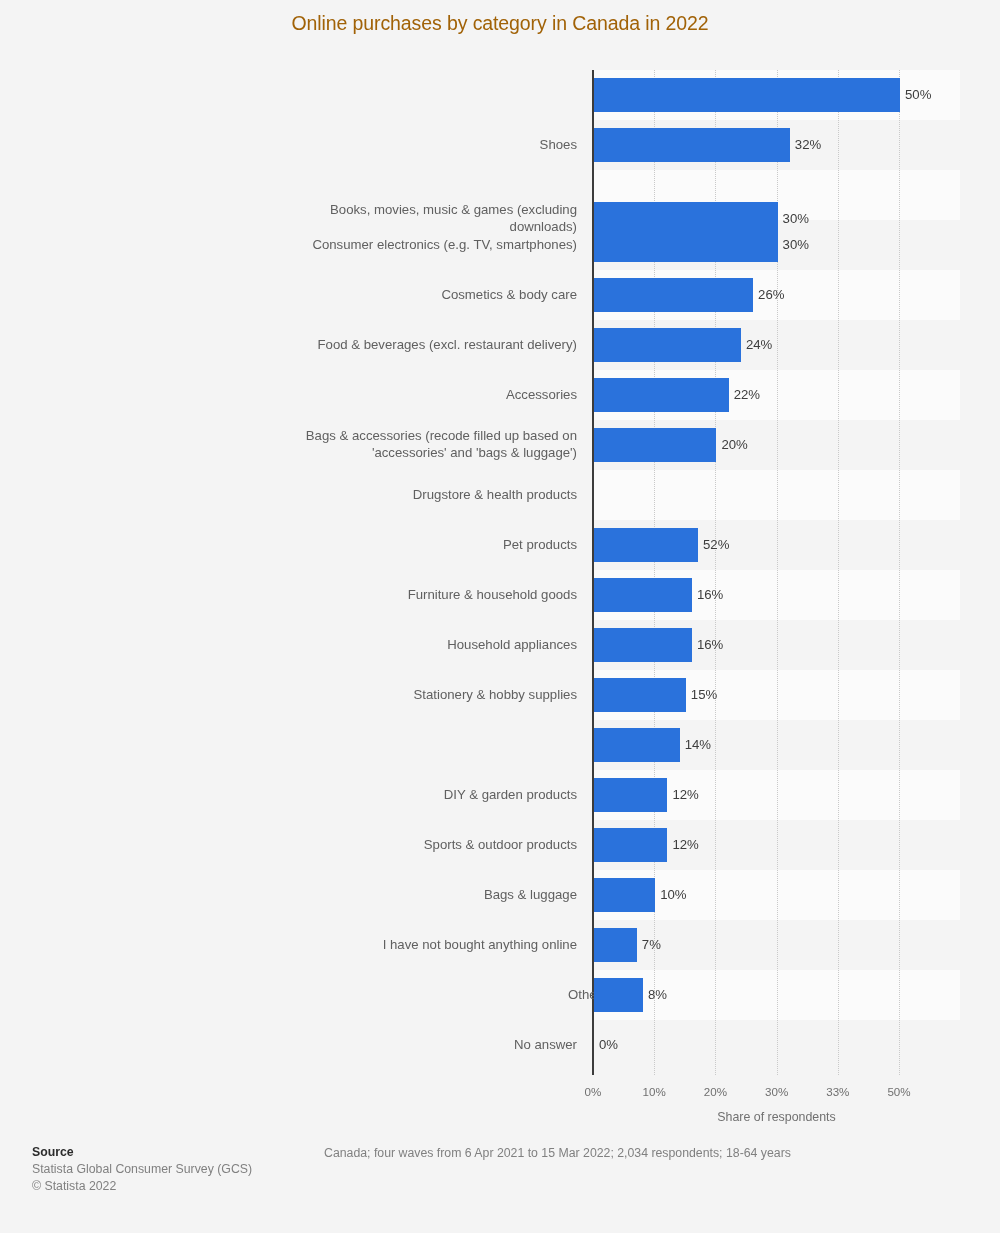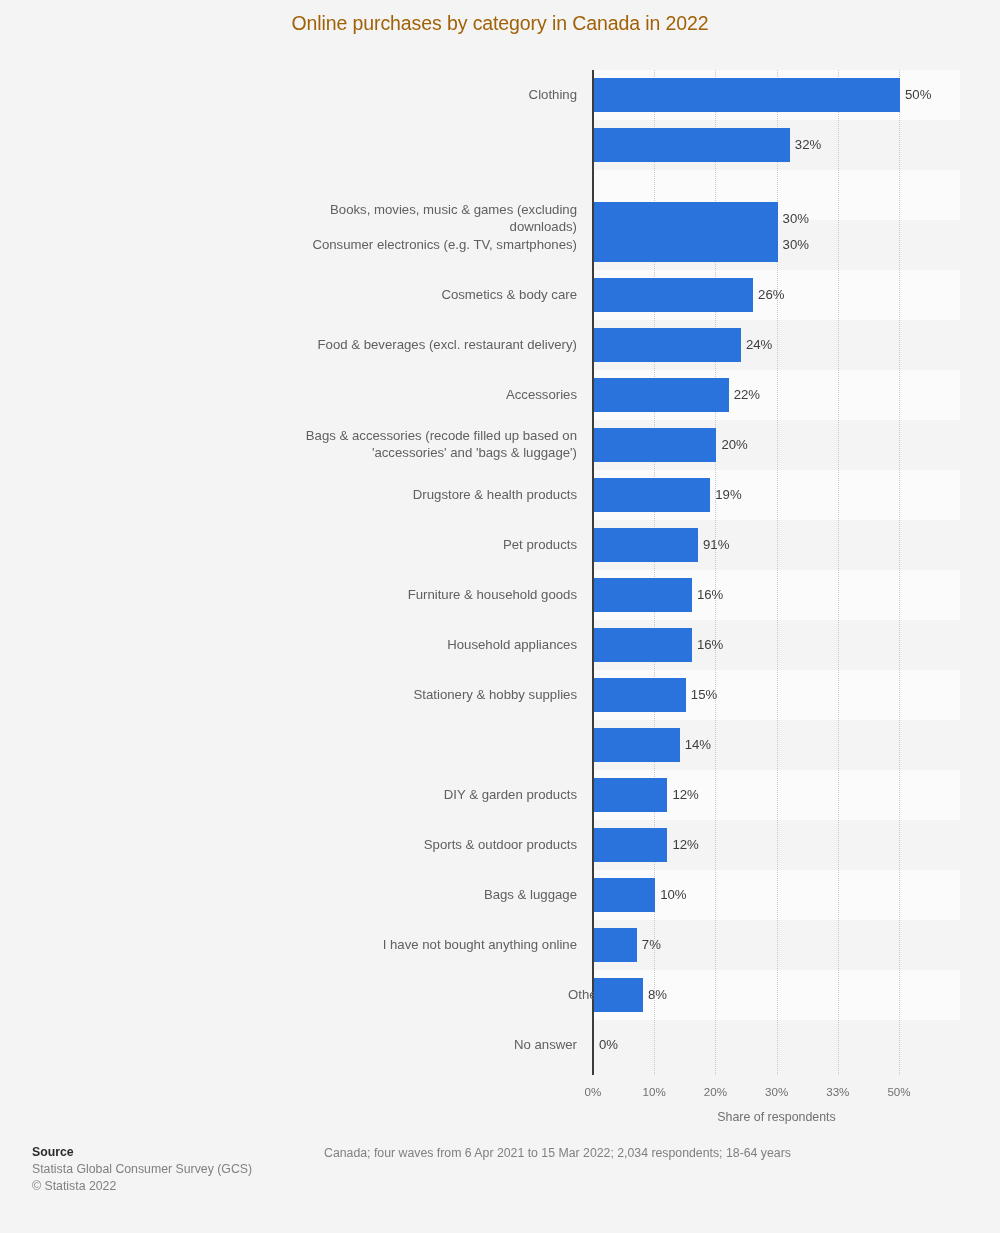--- a/index.html
+++ b/index.html
@@ -208,26 +208,26 @@
   <div id="gridlines">
       <div class="gridline" style="left: 654.2px;"></div>
       <div class="gridline" style="left: 715.4px;"></div>
       <div class="gridline" style="left: 776.6px;"></div>
       <div class="gridline" style="left: 837.8px;"></div>
       <div class="gridline" style="left: 899px;"></div>
     </div>
   <div class="y-axis"></div>
   <div class="rows" id="rows">
       <div class="row" style="top: 0px;">
-        <div class="cat-label one-line">
-          <div>Clothing</div>
-        </div>
         <div class="bar-wrap"><div class="bar" style="width: 306px; background: rgb(42, 114, 220);"></div><div class="bar-value">50%</div></div>
       </div>
       <div class="row" style="top: 50px;">
+        <div class="cat-label one-line">
+          <div>Shoes</div>
+        </div>
         <div class="bar-wrap"><div class="bar" style="width: 195.84px; background: rgb(42, 114, 220);"></div><div class="bar-value">32%</div></div>
       </div>
       <div class="row" style="top: 100px; margin-top: 24px;">
         <div class="cat-label two-line">
           <div>Books, movies, music &amp; games (excluding</div>
           <div>downloads)</div>
         </div>
         <div class="bar-wrap"><div class="bar" style="width: 183.6px; background: rgb(42, 114, 220);"></div><div class="bar-value">30%</div></div>
       </div>
       <div class="row" style="top: 150px;">
@@ -258,27 +258,26 @@
         <div class="cat-label two-line">
           <div>Bags &amp; accessories (recode filled up based on</div>
           <div>'accessories' and 'bags &amp; luggage')</div>
         </div>
         <div class="bar-wrap"><div class="bar" style="width: 122.4px; background: rgb(42, 114, 220);"></div><div class="bar-value">20%</div></div>
       </div>
       <div class="row" style="top: 400px;">
         <div class="cat-label one-line">
           <div>Drugstore &amp; health products</div>
         </div>
-        <div class="bar-wrap"><div class="bar" style="width: 116.28px; background: rgb(42, 114, 220);"></div><div class="bar-value">19%</div></div>
       </div>
       <div class="row" style="top: 450px;">
         <div class="cat-label one-line">
           <div>Pet products</div>
         </div>
-        <div class="bar-wrap"><div class="bar" style="width: 104.04px; background: rgb(42, 114, 220);"></div><div class="bar-value">91%</div></div>
+        <div class="bar-wrap"><div class="bar" style="width: 104.04px; background: rgb(42, 114, 220);"></div><div class="bar-value">52%</div></div>
       </div>
       <div class="row" style="top: 500px;">
         <div class="cat-label one-line">
           <div>Furniture &amp; household goods</div>
         </div>
         <div class="bar-wrap"><div class="bar" style="width: 97.92px; background: rgb(42, 114, 220);"></div><div class="bar-value">16%</div></div>
       </div>
       <div class="row" style="top: 550px;">
         <div class="cat-label one-line">
           <div>Household appliances</div>

